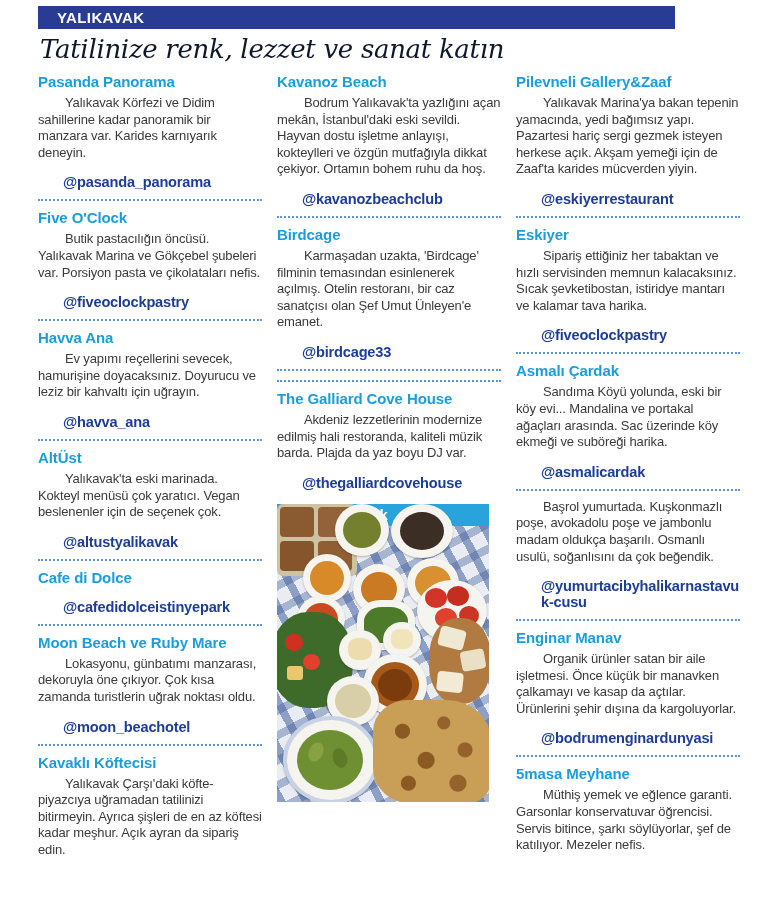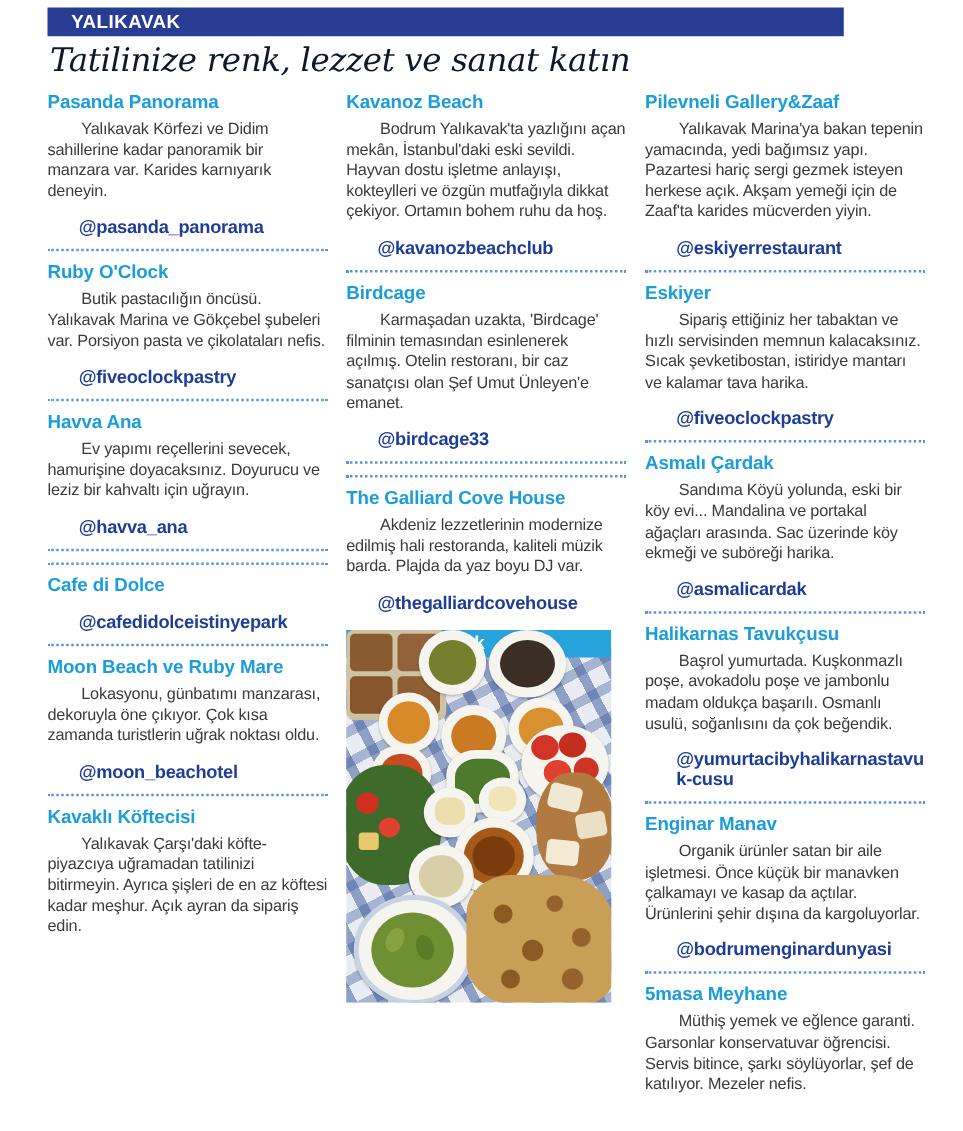--- a/index.html
+++ b/index.html
@@ -52,33 +52,38 @@
 
   <div class="col">
     <section class="entry">
       <h3 class="h">Pasanda Panorama</h3>
       <p class="b">Yalıkavak Körfezi ve Didim sahillerine kadar panoramik bir manzara var. Karides karnıyarık deneyin.</p>
       <p class="ig">@pasanda_panorama</p>
     </section>
     <div class="sep"></div>
 
     <section class="entry">
-      <h3 class="h">Ruby O'Clock</h3>
+      <h3 class="h">Five O'Clock</h3>
       <p class="b">Butik pastacılığın öncüsü. Yalıkavak Marina ve Gökçebel şubeleri var. Porsiyon pasta ve çikolataları nefis.</p>
       <p class="ig">@fiveoclockpastry</p>
     </section>
     <div class="sep"></div>
 
     <section class="entry">
       <h3 class="h">Havva Ana</h3>
       <p class="b">Ev yapımı reçellerini sevecek, hamurişine doyacaksınız. Doyurucu ve leziz bir kahvaltı için uğrayın.</p>
       <p class="ig">@havva_ana</p>
     </section>
     <div class="sep"></div>
 
+    <section class="entry">
+      <h3 class="h">AltÜst</h3>
+      <p class="b">Yalıkavak'ta eski marinada. Kokteyl menüsü çok yaratıcı. Vegan beslenenler için de seçenek çok.</p>
+      <p class="ig">@altustyalikavak</p>
+    </section>
     <div class="sep"></div>
 
     <section class="entry">
       <h3 class="h">Cafe di Dolce</h3>
       <p class="ig">@cafedidolceistinyepark</p>
     </section>
     <div class="sep"></div>
 
     <section class="entry">
       <h3 class="h">Moon Beach ve Ruby Mare</h3>
@@ -205,21 +210,20 @@
     <div class="sep"></div>
 
     <section class="entry">
       <h3 class="h">Asmalı Çardak</h3>
       <p class="b">Sandıma Köyü yolunda, eski bir köy evi... Mandalina ve portakal ağaçları arasında. Sac üzerinde köy ekmeği ve suböreği harika.</p>
       <p class="ig">@asmalicardak</p>
     </section>
     <div class="sep"></div>
 
     <section class="entry">
-      <h3 class="h">Halikarnas Tavukçusu</h3>
       <p class="b">Başrol yumurtada. Kuşkonmazlı poşe, avokadolu poşe ve jambonlu madam oldukça başarılı. Osmanlı usulü, soğanlısını da çok beğendik.</p>
       <p class="ig">@yumurtacibyhalikarnastavuk-cusu</p>
     </section>
     <div class="sep"></div>
 
     <section class="entry">
       <h3 class="h">Enginar Manav</h3>
       <p class="b">Organik ürünler satan bir aile işletmesi. Önce küçük bir manavken çalkamayı ve kasap da açtılar. Ürünlerini şehir dışına da kargoluyorlar.</p>
       <p class="ig">@bodrumenginardunyasi</p>
     </section>

